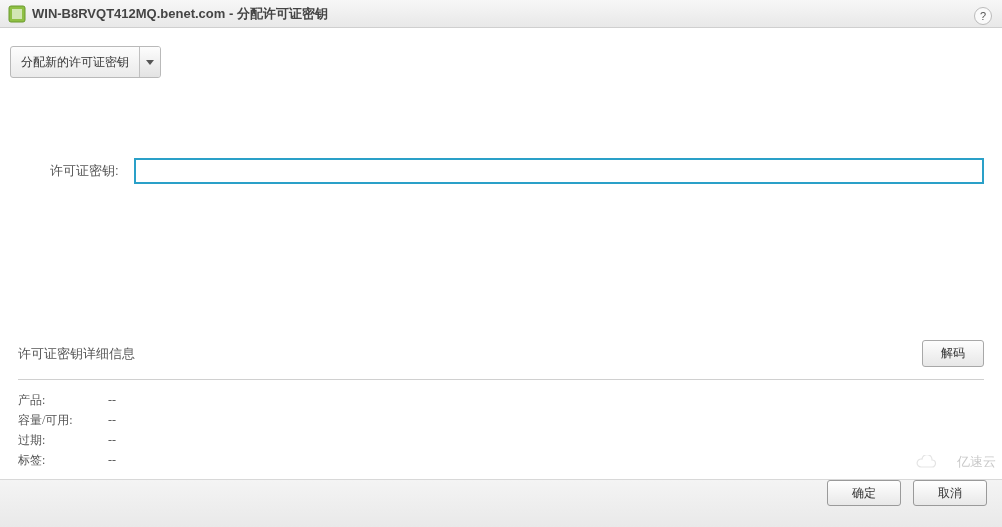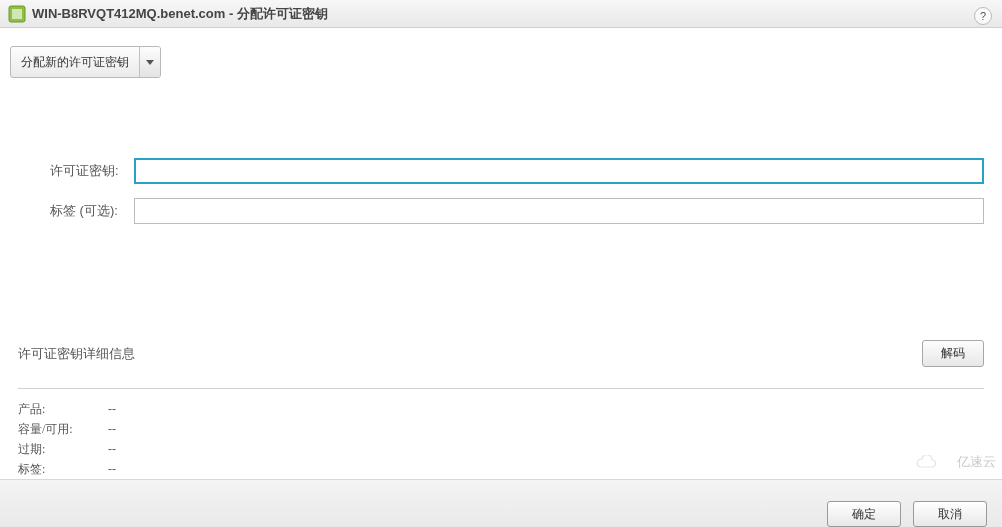--- a/index.html
+++ b/index.html
@@ -106,21 +106,21 @@
     .details-section {
       position: absolute;
       left: 18px;
       right: 18px;
       top: 340px;
     }
     .details-header {
       display: flex;
       align-items: center;
       border-bottom: 1px solid #d0d0d0;
-      padding-bottom: 21px;
+      padding-bottom: 12px;
       margin-bottom: 10px;
     }
     .details-header .htitle {
       color: #555;
       font-size: 13px;
       flex: 1;
     }
     .decode-btn {
       height: 27px;
       padding: 0 18px;
@@ -150,21 +150,21 @@
     .footer {
       position: absolute;
       left: 0;
       right: 0;
       bottom: 0;
       height: 48px;
       border-top: 1px solid #d8d8d8;
       background: linear-gradient(to bottom, #f4f4f4, #e9e9e9);
       display: flex;
       justify-content: flex-end;
-      align-items: flex-end;
+      align-items: flex-start;
       padding: 0 15px;
       gap: 12px;
     }
     .footer .btn {
       height: 26px;
       min-width: 74px;
       border: 1px solid #9a9a9a;
       border-radius: 3px;
       background: linear-gradient(to bottom, #ffffff, #e8e8e8);
       cursor: pointer;
@@ -215,24 +215,20 @@
         </svg>
     </div>
   </div>
 </div>
 
 <div class="form-area">
   <div class="form-row">
     <div class="lbl">许可证密钥:</div>
     <input type="text" class="focused" value="" style="">
   </div>
-  <div class="form-row">
-    <div class="lbl">标签 (可选):</div>
-    <input type="text" value="" style="">
-  </div>
 </div>
 
 <div class="details-section">
   <div class="details-header">
     <div class="htitle">许可证密钥详细信息</div>
     <div class="decode-btn">解码</div>
   </div>
   <div class="details-grid">
     <div class="drow">
       <div class="dlabel">产品:</div>

